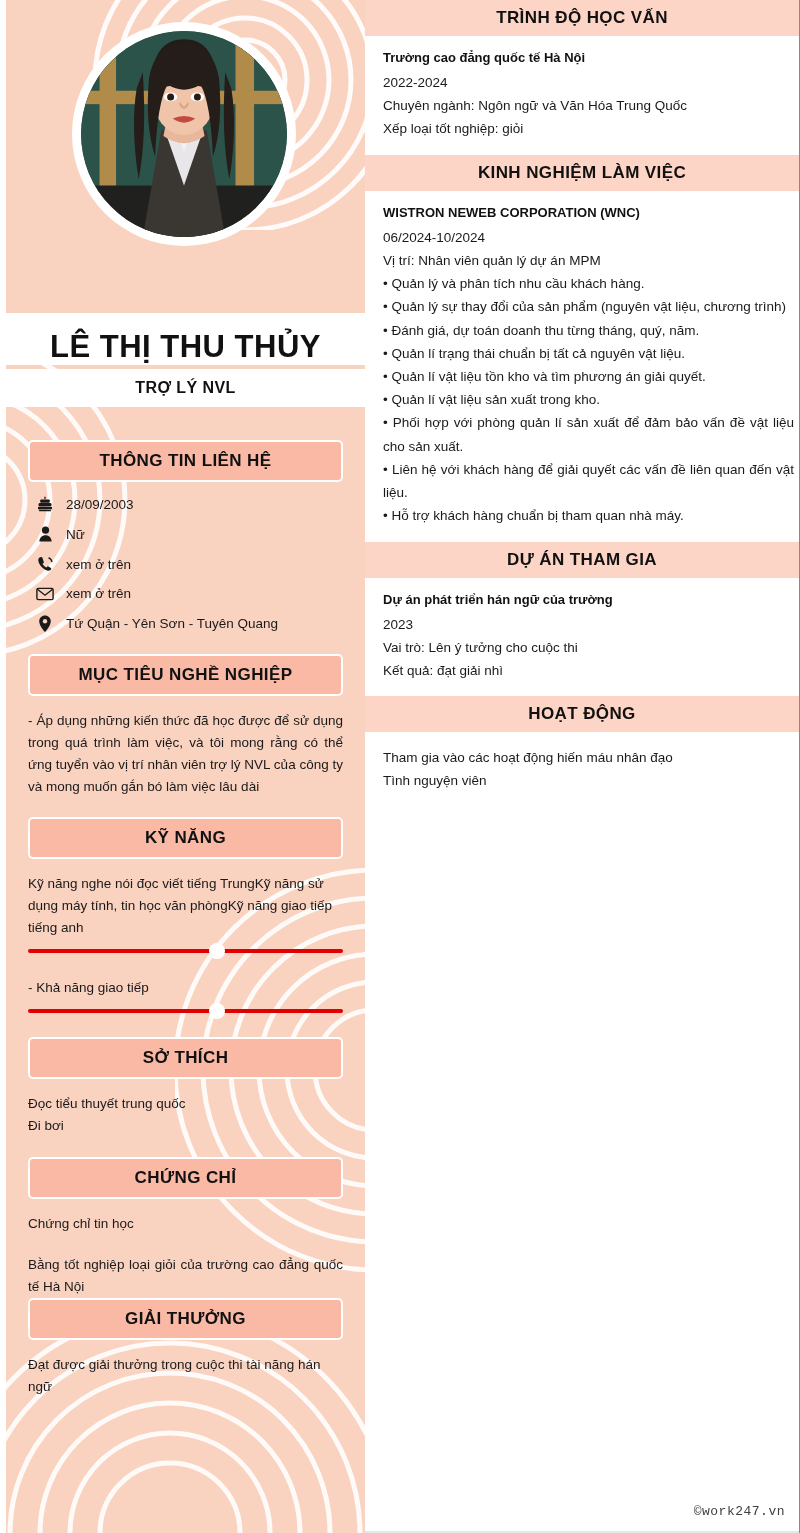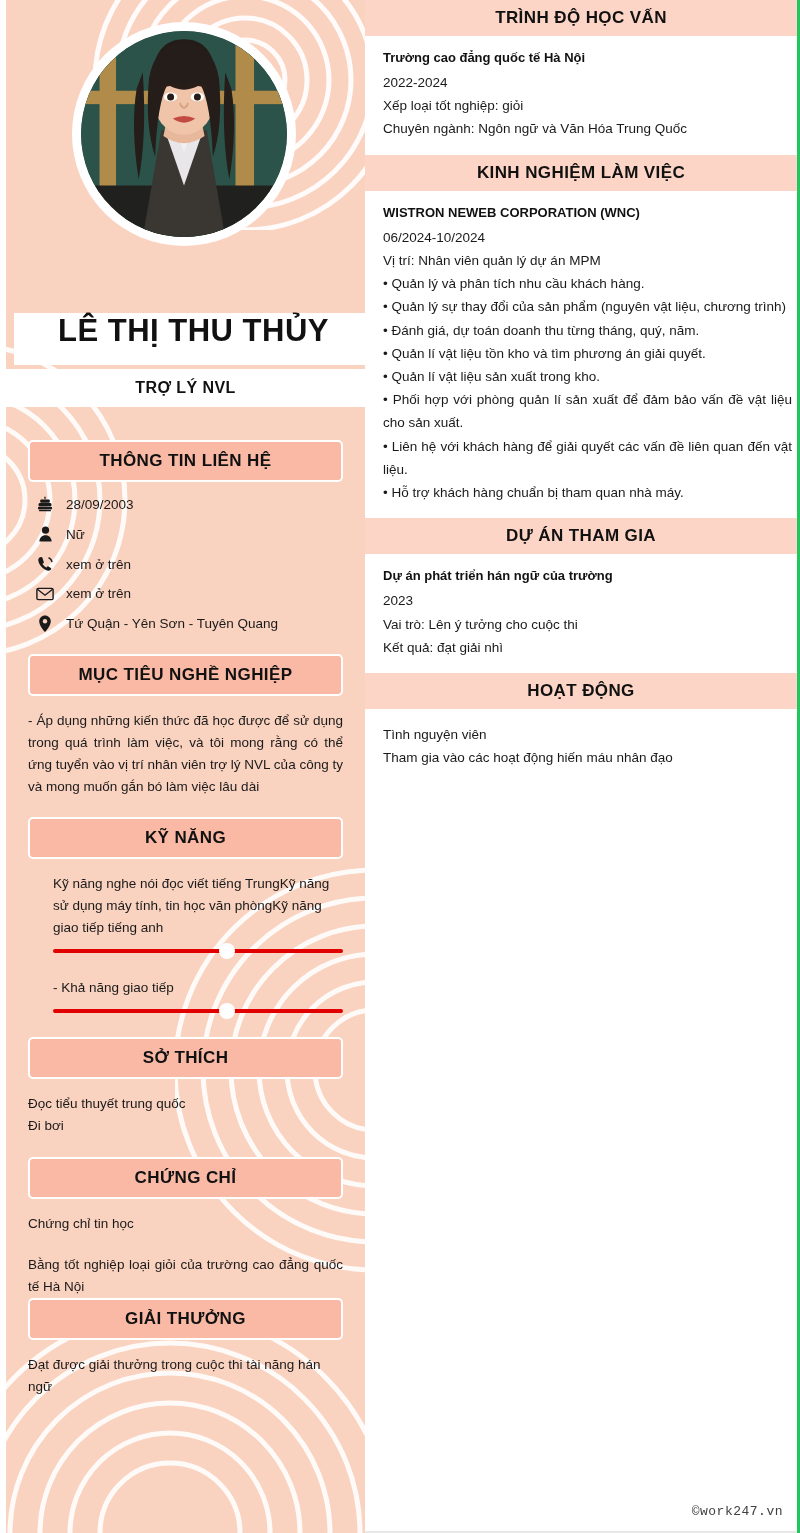--- a/index.html
+++ b/index.html
@@ -51,26 +51,26 @@
     width: 100%; height: 100%;
     border-radius: 50%;
     overflow: hidden;
     position: relative;
     background: #2f5248;
   }
   .photo svg { display:block; width:100%; height:100%; }
 
   .name-band {
     position: absolute;
-    left: 14px; top: 313px;
+    left: 6px; top: 313px;
     width: 359px;
     height: 52px;
     background: #ffffff;
     display: flex;
-    align-items: flex-start;
+    align-items: flex-end;
     justify-content: center;
     z-index: 5;
   }
   .name-band .name {
     font-size: 31px;
     font-weight: bold;
     letter-spacing: .5px;
     color: #111111;
     white-space: nowrap;
   }
@@ -140,21 +140,21 @@
   .body-text {
     font-size: 13.5px;
     line-height: 1.62;
     color: #1a1a1a;
     text-align: justify;
     margin-bottom: 20px;
   }
   .body-text.plain { text-align: left; }
   .body-text .ln { display: block; }
 
-  .skill-block { margin-bottom: 18px; margin-left: 25px; }
+  .skill-block { margin-bottom: 18px; }
   .skill-label {
     font-size: 13.5px;
     line-height: 1.62;
     color: #1a1a1a;
     margin-bottom: 4px;
   }
   .slider {
     position: relative;
     height: 16px;
     margin-bottom: 6px;
@@ -180,21 +180,21 @@
   .right-col {
     position: relative;
     width: 435px;
     height: 1533px;
     background: #ffffff;
     flex: 0 0 435px;
   }
   .right-inner {
     position: relative;
     height: 100%;
-    border-right: 3px solid #22c55e;
+    border-right: 1px solid #22c55e;
   }
   .r-head {
     background: #fdd5c6;
     text-align: center;
     padding: 8px 6px;
   }
   .r-head span {
     font-size: 17px;
     font-weight: bold;
     letter-spacing: .4px;
@@ -447,34 +447,35 @@
 
   <div class="right-col">
     <div class="right-inner">
 
       <div class="r-head">
         <span>TRÌNH ĐỘ HỌC VẤN</span>
       </div>
       <div class="r-body">
         <div class="r-strong">Trường cao đẳng quốc tế Hà Nội</div>
         <div class="r-line">2022-2024</div>
+        <div class="r-line">Chuyên ngành: Ngôn ngữ và Văn Hóa Trung Quốc</div>
         <div class="r-line">Xếp loại tốt nghiệp: giỏi</div>
-        <div class="r-line">Chuyên ngành: Ngôn ngữ và Văn Hóa Trung Quốc</div>
       </div>
 
       <div class="r-head">
         <span>KINH NGHIỆM LÀM VIỆC</span>
       </div>
       <div class="r-body">
         <div class="r-strong">WISTRON NEWEB CORPORATION (WNC)</div>
         <div class="r-line">06/2024-10/2024</div>
         <div class="r-line">Vị trí: Nhân viên quản lý dự án MPM</div>
         <div class="r-bullet">• Quản lý và phân tích nhu cầu khách hàng.</div>
         <div class="r-bullet">• Quản lý sự thay đổi của sản phẩm (nguyên vật liệu, chương trình)</div>
         <div class="r-bullet">• Đánh giá, dự toán doanh thu từng tháng, quý, năm.</div>
+        <div class="r-bullet">• Quản lí trạng thái chuẩn bị tất cả nguyên vật liệu.</div>
         <div class="r-bullet">• Quản lí vật liệu tồn kho và tìm phương án giải quyết.</div>
         <div class="r-bullet">• Quản lí vật liệu sản xuất trong kho.</div>
         <div class="r-bullet">• Phối hợp với phòng quản lí sản xuất để đảm bảo vấn đề vật liệu cho sản xuất.</div>
         <div class="r-bullet">• Liên hệ với khách hàng để giải quyết các vấn đề liên quan đến vật liệu.</div>
         <div class="r-bullet">• Hỗ trợ khách hàng chuẩn bị tham quan nhà máy.</div>
       </div>
 
       <div class="r-head">
         <span>DỰ ÁN THAM GIA</span>
       </div>
@@ -482,22 +483,22 @@
         <div class="r-strong">Dự án phát triển hán ngữ của trường</div>
         <div class="r-line">2023</div>
         <div class="r-line">Vai trò: Lên ý tưởng cho cuộc thi</div>
         <div class="r-line">Kết quả: đạt giải nhì</div>
       </div>
 
       <div class="r-head">
         <span>HOẠT ĐỘNG</span>
       </div>
       <div class="r-body">
+        <div class="r-line">Tham gia vào các hoạt động hiến máu nhân đạo</div>
         <div class="r-line">Tình nguyện viên</div>
-        <div class="r-line">Tham gia vào các hoạt động hiến máu nhân đạo</div>
       </div>
 
       <div class="watermark">©work247.vn</div>
       <div class="bottom-rule"></div>
     </div>
   </div>
 
 </div>
 
 </body></html>

